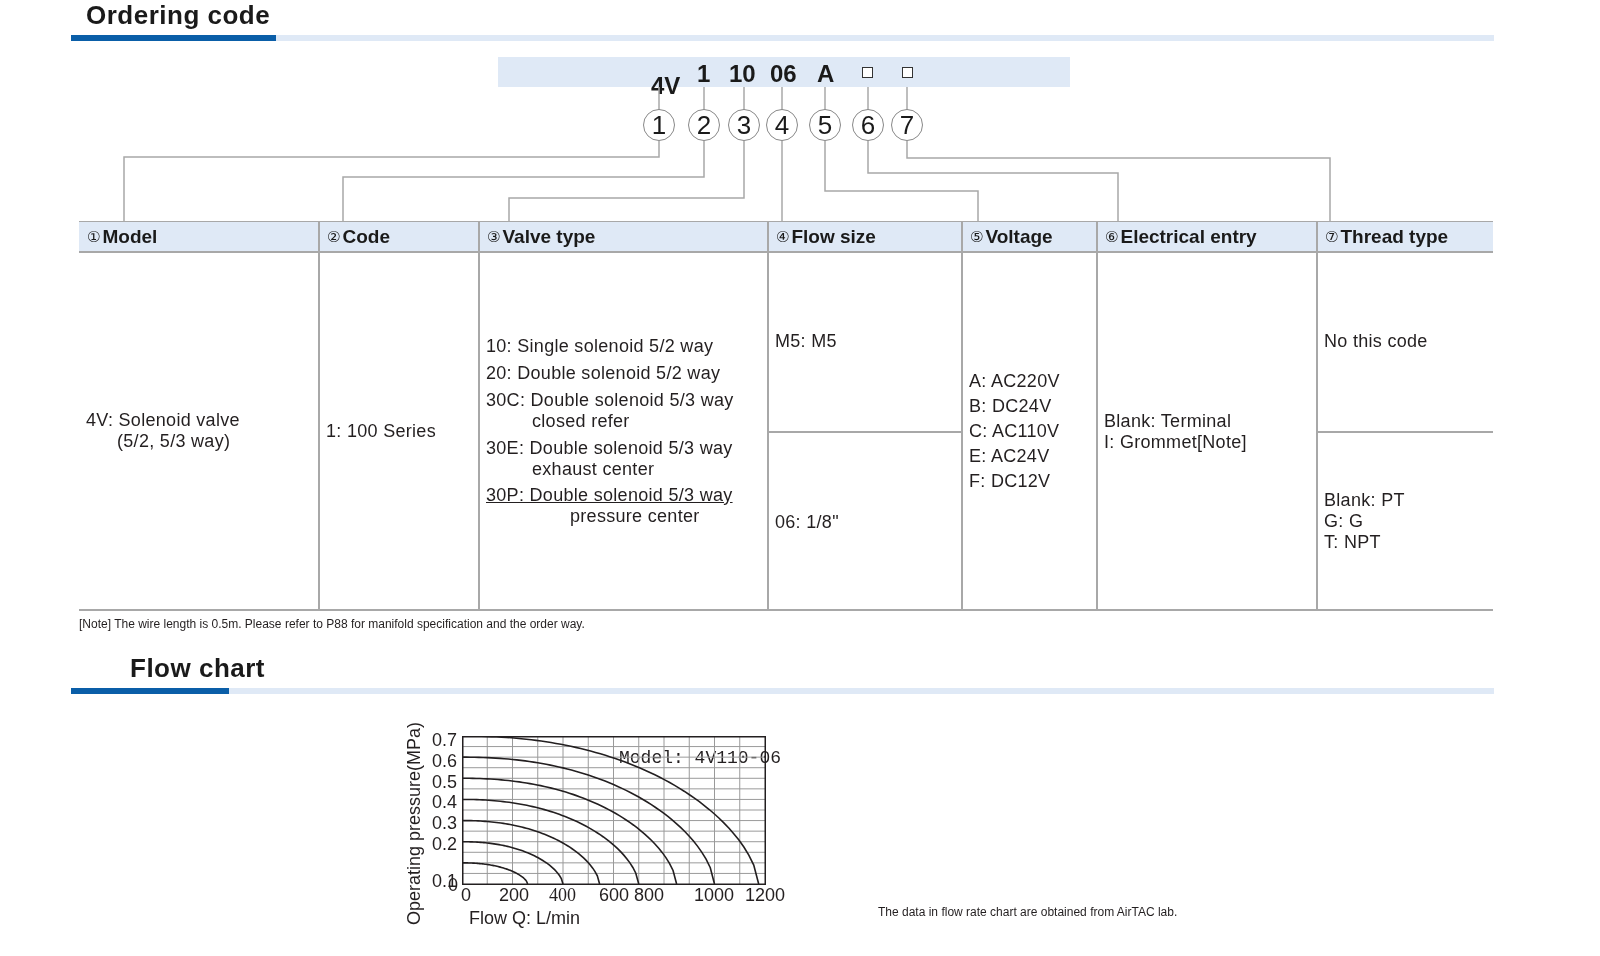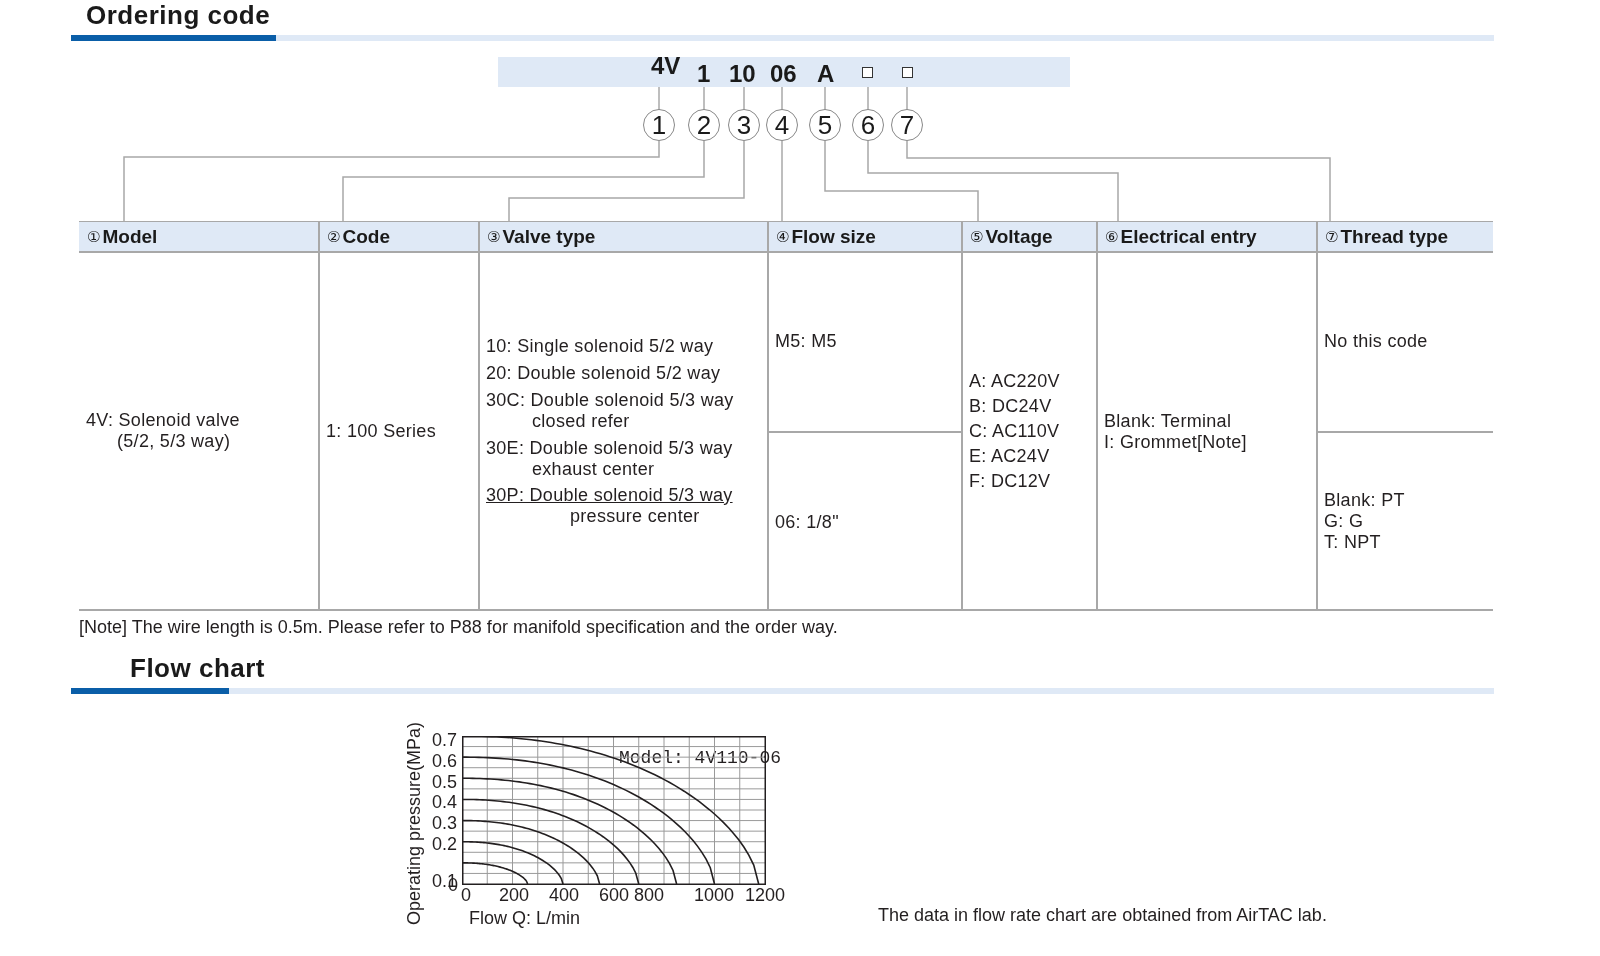--- a/index.html
+++ b/index.html
@@ -13,32 +13,32 @@
   .code-part { font-weight:bold; font-size:24px; color:#1a1a1a; }
   .code-box { width:9px; height:9px; border:1px solid #333; background:#fff; }
   .circ { width:32px; height:32px; border:1px solid #888; border-radius:50%; background:#fff;
           display:flex; align-items:center; justify-content:center; font-size:26px; color:#1a1a1a; box-sizing:border-box; }
   .th { background:#dfe9f6; font-weight:bold; font-size:19px; color:#1a1a1a; display:flex; align-items:center;
         padding-left:8px; box-sizing:border-box; height:30px; top:222px; }
   .th .num { font-weight:normal; font-size:15px; margin-right:2px; }
   .vline { background:#a8a8a8; width:1.5px; }
   .hline { background:#a8a8a8; height:1.5px; }
   .cell-txt { font-size:18px; line-height:21px; color:#231f20; letter-spacing:0.3px; }
-  .note { font-size:18px; color:#231f20; }
+  .note { font-size:12px; color:#231f20; }
   .chart-label { font-size:18px; color:#231f20; }
 </style>
 </head>
 <body>
 
 <div class="abs sec-title" style="left:86px;top:0px;">Ordering code</div>
 <div class="abs bar-dark" style="left:71px;top:35px;width:205px;"></div>
 <div class="abs bar-light" style="left:276px;top:35px;width:1218px;"></div>
 
 <div class="abs code-band" style="left:498px;top:57px;width:572px;height:30px;"></div>
-<div class="abs code-part" style="left:651px;top:52px;">4V</div>
+<div class="abs code-part" style="left:651px;top:72px;">4V</div>
 <div class="abs code-part" style="left:697px;top:60px;">1</div>
 <div class="abs code-part" style="left:729px;top:60px;">10</div>
 <div class="abs code-part" style="left:770px;top:60px;">06</div>
 <div class="abs code-part" style="left:817px;top:60px;">A</div>
 <div class="abs code-box" style="left:862px;top:67px;"></div>
 <div class="abs code-box" style="left:902px;top:67px;"></div>
 
 <svg class="abs" style="left:0;top:0;" width="1600" height="260">
   <g stroke="#a8a8a8" stroke-width="1.5" fill="none">
 
@@ -163,21 +163,21 @@
 <div class="abs chart-label" style="left:432px;top:751px;">0.6</div>
 <div class="abs chart-label" style="left:432px;top:772px;">0.5</div>
 <div class="abs chart-label" style="left:432px;top:792px;">0.4</div>
 <div class="abs chart-label" style="left:432px;top:813px;">0.3</div>
 <div class="abs chart-label" style="left:432px;top:834px;">0.2</div>
 <div class="abs chart-label" style="left:432px;top:855px;margin-top:16px;">0.1</div>
 <div class="abs chart-label" style="left:448px;top:875px;">0</div>
 
 <div class="abs chart-label" style="left:461px;top:885px;">0</div>
 <div class="abs chart-label" style="left:499px;top:885px;">200</div>
-<div class="abs chart-label" style="left:549px;top:885px;">400</div>
+<div class="abs chart-label" style="left:549px;top:885px;font-family:Liberation Serif, serif;">400</div>
 <div class="abs chart-label" style="left:599px;top:885px;">600</div>
 <div class="abs chart-label" style="left:623px;top:885px;margin-left:11px;">800</div>
 <div class="abs chart-label" style="left:694px;top:885px;">1000</div>
 <div class="abs chart-label" style="left:745px;top:885px;">1200</div>
 
 <svg id="flow-plot" class="abs" style="left:462px;top:736px;" width="304" height="150">
     <line x1="25.25" x2="25.25" y1="0" y2="148" stroke="#9a9a9a" stroke-width="1"></line>
     <line x1="50.5" x2="50.5" y1="0" y2="148" stroke="#9a9a9a" stroke-width="1"></line>
     <line x1="75.75" x2="75.75" y1="0" y2="148" stroke="#9a9a9a" stroke-width="1"></line>
     <line x1="101" x2="101" y1="0" y2="148" stroke="#9a9a9a" stroke-width="1"></line>

